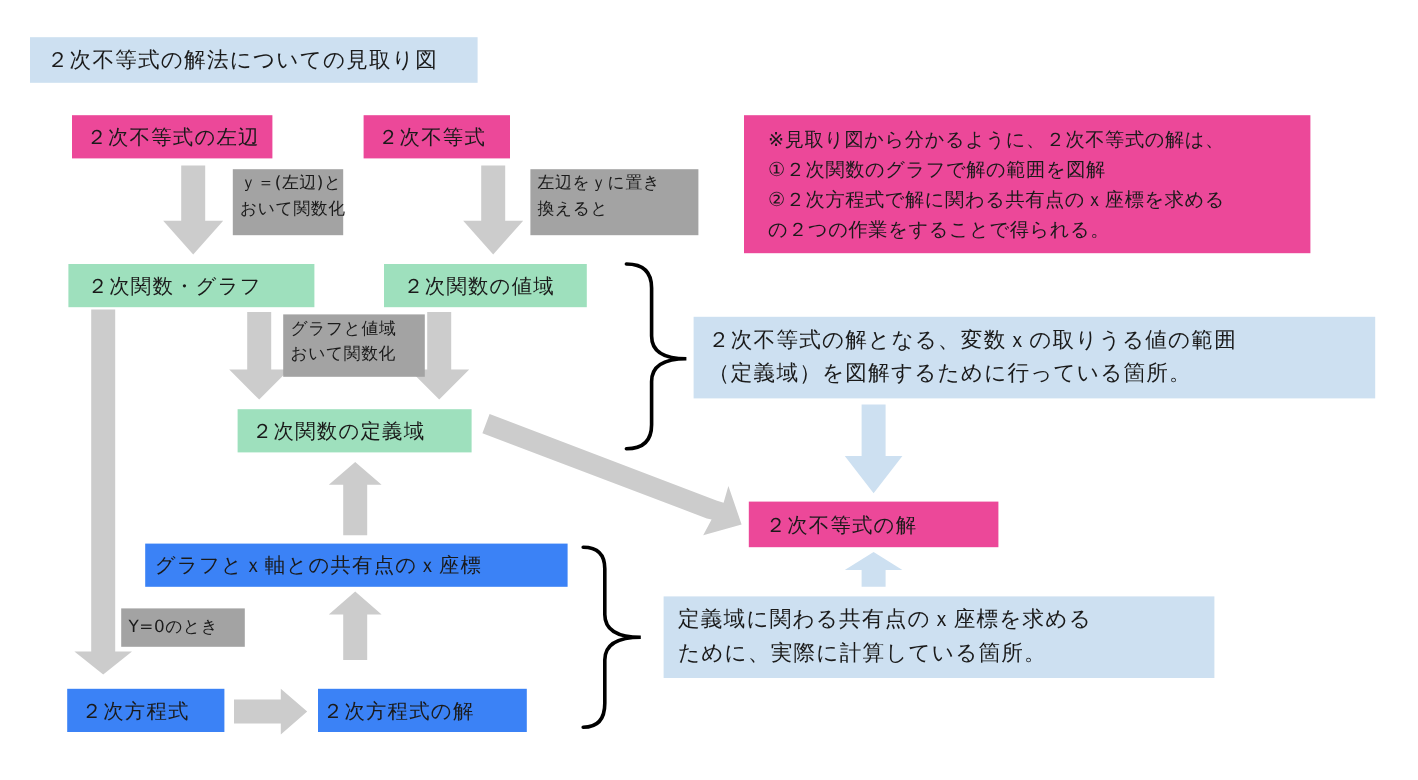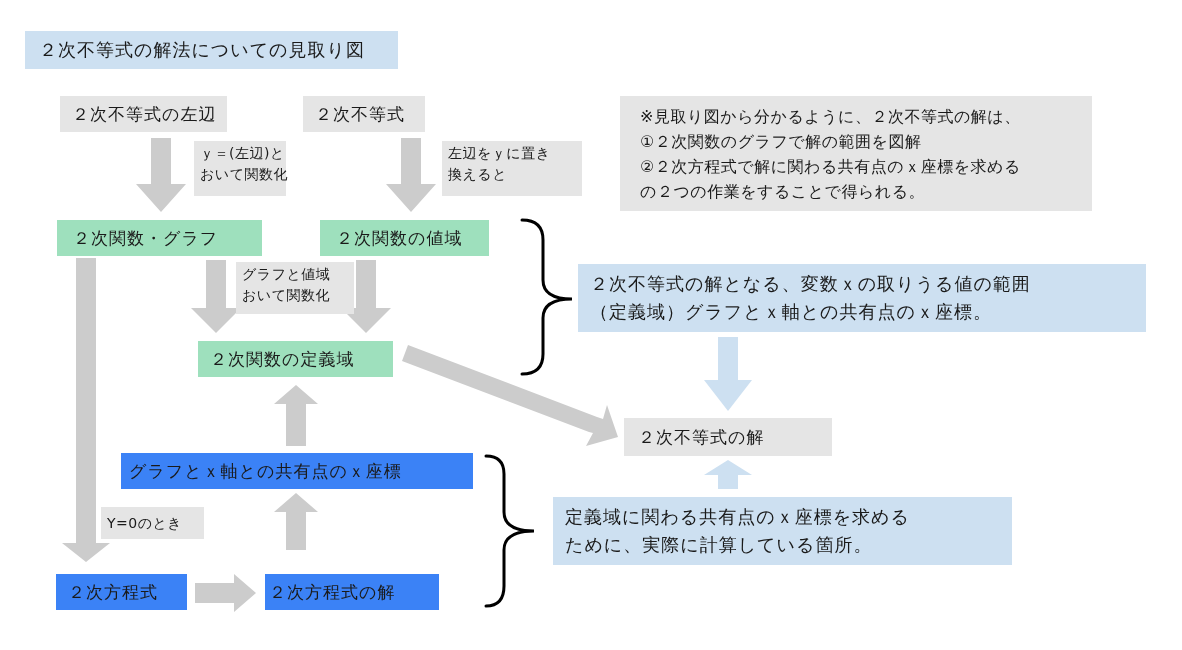--- a/index.html
+++ b/index.html
@@ -1,24 +1,24 @@
 <!DOCTYPE html>
 <html><head>
   <meta charset="utf-8">
   <style>
     html, body { margin:0; padding:0; background:#ffffff; }
     body { width:1182px; height:650px; position:relative; overflow:hidden;
            font-family:"DejaVu Sans", sans-serif; color:#1a1a1a; }
     .box { position:absolute; box-sizing:border-box; display:flex; align-items:center;
            font-size:17px; letter-spacing:1px; white-space:nowrap; }
-    .pink { background:#e5e5e5; }
+    .pink { background:#ec4899; }
     .green { background:#9ee0bd;text-align:center; }
     .yellow { background:#3b82f6; }
     .blue { background:#cde0f1; }
-    .label { position:absolute; background:#e5e5e5; font-size:14px; line-height:21px;
+    .label { position:absolute; background:#a3a3a3; font-size:14px; line-height:21px;
              padding:2px 6px; box-sizing:border-box; letter-spacing:0.5px; }
     .multi { flex-direction:column; align-items:flex-start; justify-content:center; white-space:nowrap; }
     .multi span { display:block; }
     svg#arrows { position:absolute; left:0; top:0; }
   </style>
 </head>
 <body>
 
 <svg id="arrows" width="1182" height="650" viewBox="0 0 1182 650">
   <g fill="#cccccc">
@@ -92,21 +92,21 @@
   <span>グラフと値域</span>
   <span>おいて関数化</span>
 </div>
 
 <div class="box green" style="left:198px; top:341px; width:195px; height:36px; padding-left:12px;">
   <span>２次関数の定義域</span>
 </div>
 
 <div class="box blue multi" style="left:578px; top:264px; width:568px; height:68px; padding-left:12px; font-size:18px; line-height:28px;">
   <span>２次不等式の解となる、変数ｘの取りうる値の範囲</span>
-  <span>（定義域）グラフとｘ軸との共有点のｘ座標。</span>
+  <span>（定義域）を図解するために行っている箇所。</span>
 </div>
 
 <div class="box pink" style="left:624px; top:418px; width:208px; height:38px; padding-left:14px;">
   <span>２次不等式の解</span>
 </div>
 
 <div class="box yellow" style="left:121px; top:453px; width:352px; height:36px; padding-left:8px;">
   <span>グラフとｘ軸との共有点のｘ座標</span>
 </div>
 

